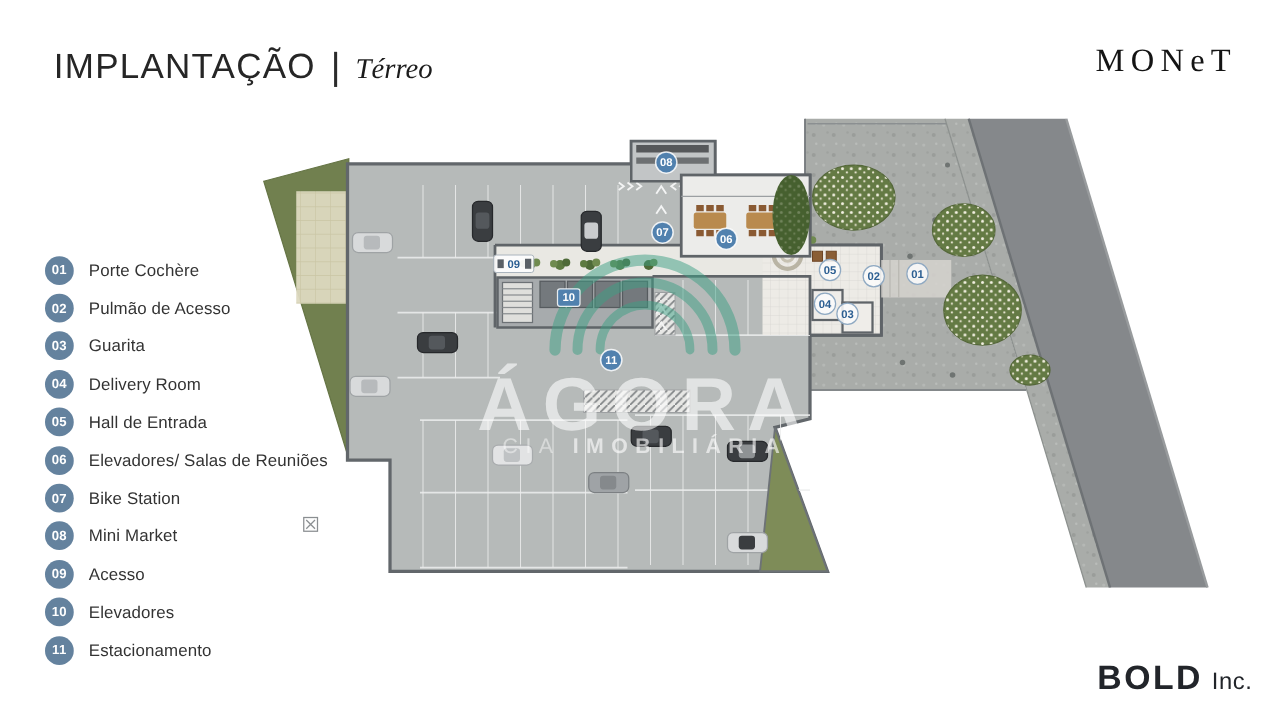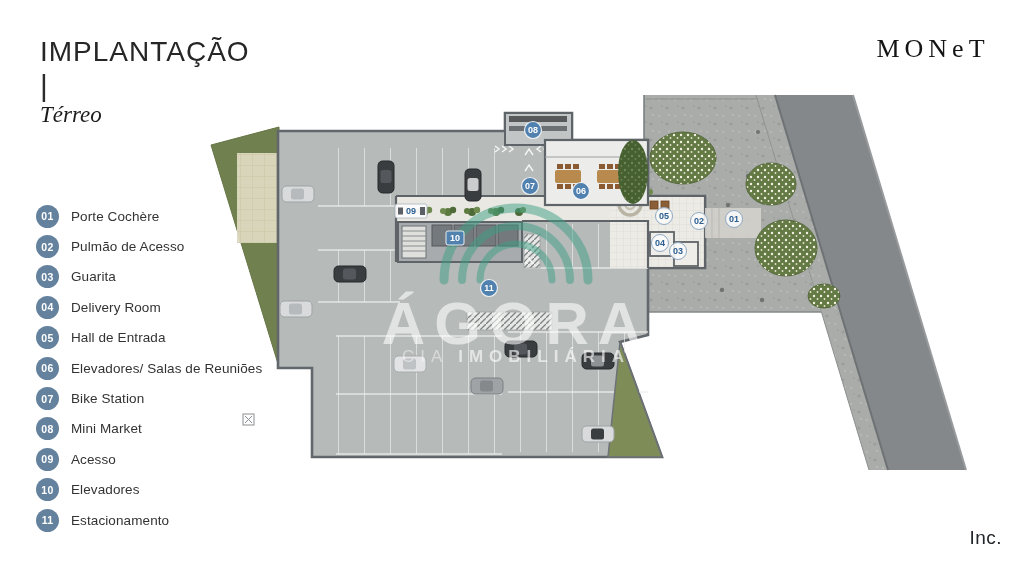--- a/index.html
+++ b/index.html
@@ -2,22 +2,22 @@
 <html><head>
 <meta charset="utf-8">
 <style>
   html,body{margin:0;padding:0;}
   body{
     width:1024px;height:576px;overflow:hidden;position:relative;
     background:#ffffff;font-family:"Liberation Sans",sans-serif;
   }
   
   .page-title{
-    position:absolute;left:28px;top:36px;height:36px;
-    display:flex;align-items:baseline;color:#2b2b2b;white-space:nowrap;flex-direction:column;
+    position:absolute;left:43px;top:36px;height:36px;
+    display:flex;align-items:baseline;color:#2b2b2b;white-space:nowrap;
   }
   .title-main{font-size:28px;font-weight:500;letter-spacing:1px;color:#262626;}
   .title-pipe{font-size:30px;font-weight:300;margin:0 12px;color:#2b2b2b;transform:translateY(1px);}
   .title-sub{font-family:Liberation Serif, serif;font-style:italic;font-size:23px;color:#1c1c1c;}
   .brand-logo{
     position:absolute;left:858px;top:34px;width:150px;text-align:center;
     font-family:"Liberation Serif",serif;font-size:26px;letter-spacing:5px;
     color:#141414;font-weight:400;
   }
   
@@ -443,14 +443,15 @@
       <span class="legend-badge" style="background: rgb(100, 130, 158);">10</span>
       <span class="legend-label">Elevadores</span>
     </div>
     <div class="legend-row">
       <span class="legend-badge" style="background: rgb(100, 130, 158);">11</span>
       <span class="legend-label">Estacionamento</span>
     </div>
   </div>
 
 <div class="publisher-logo">
+  <span class="publisher-name">BOLD</span>
   <span class="publisher-suffix">Inc.</span>
 </div>
 
 </body></html>

